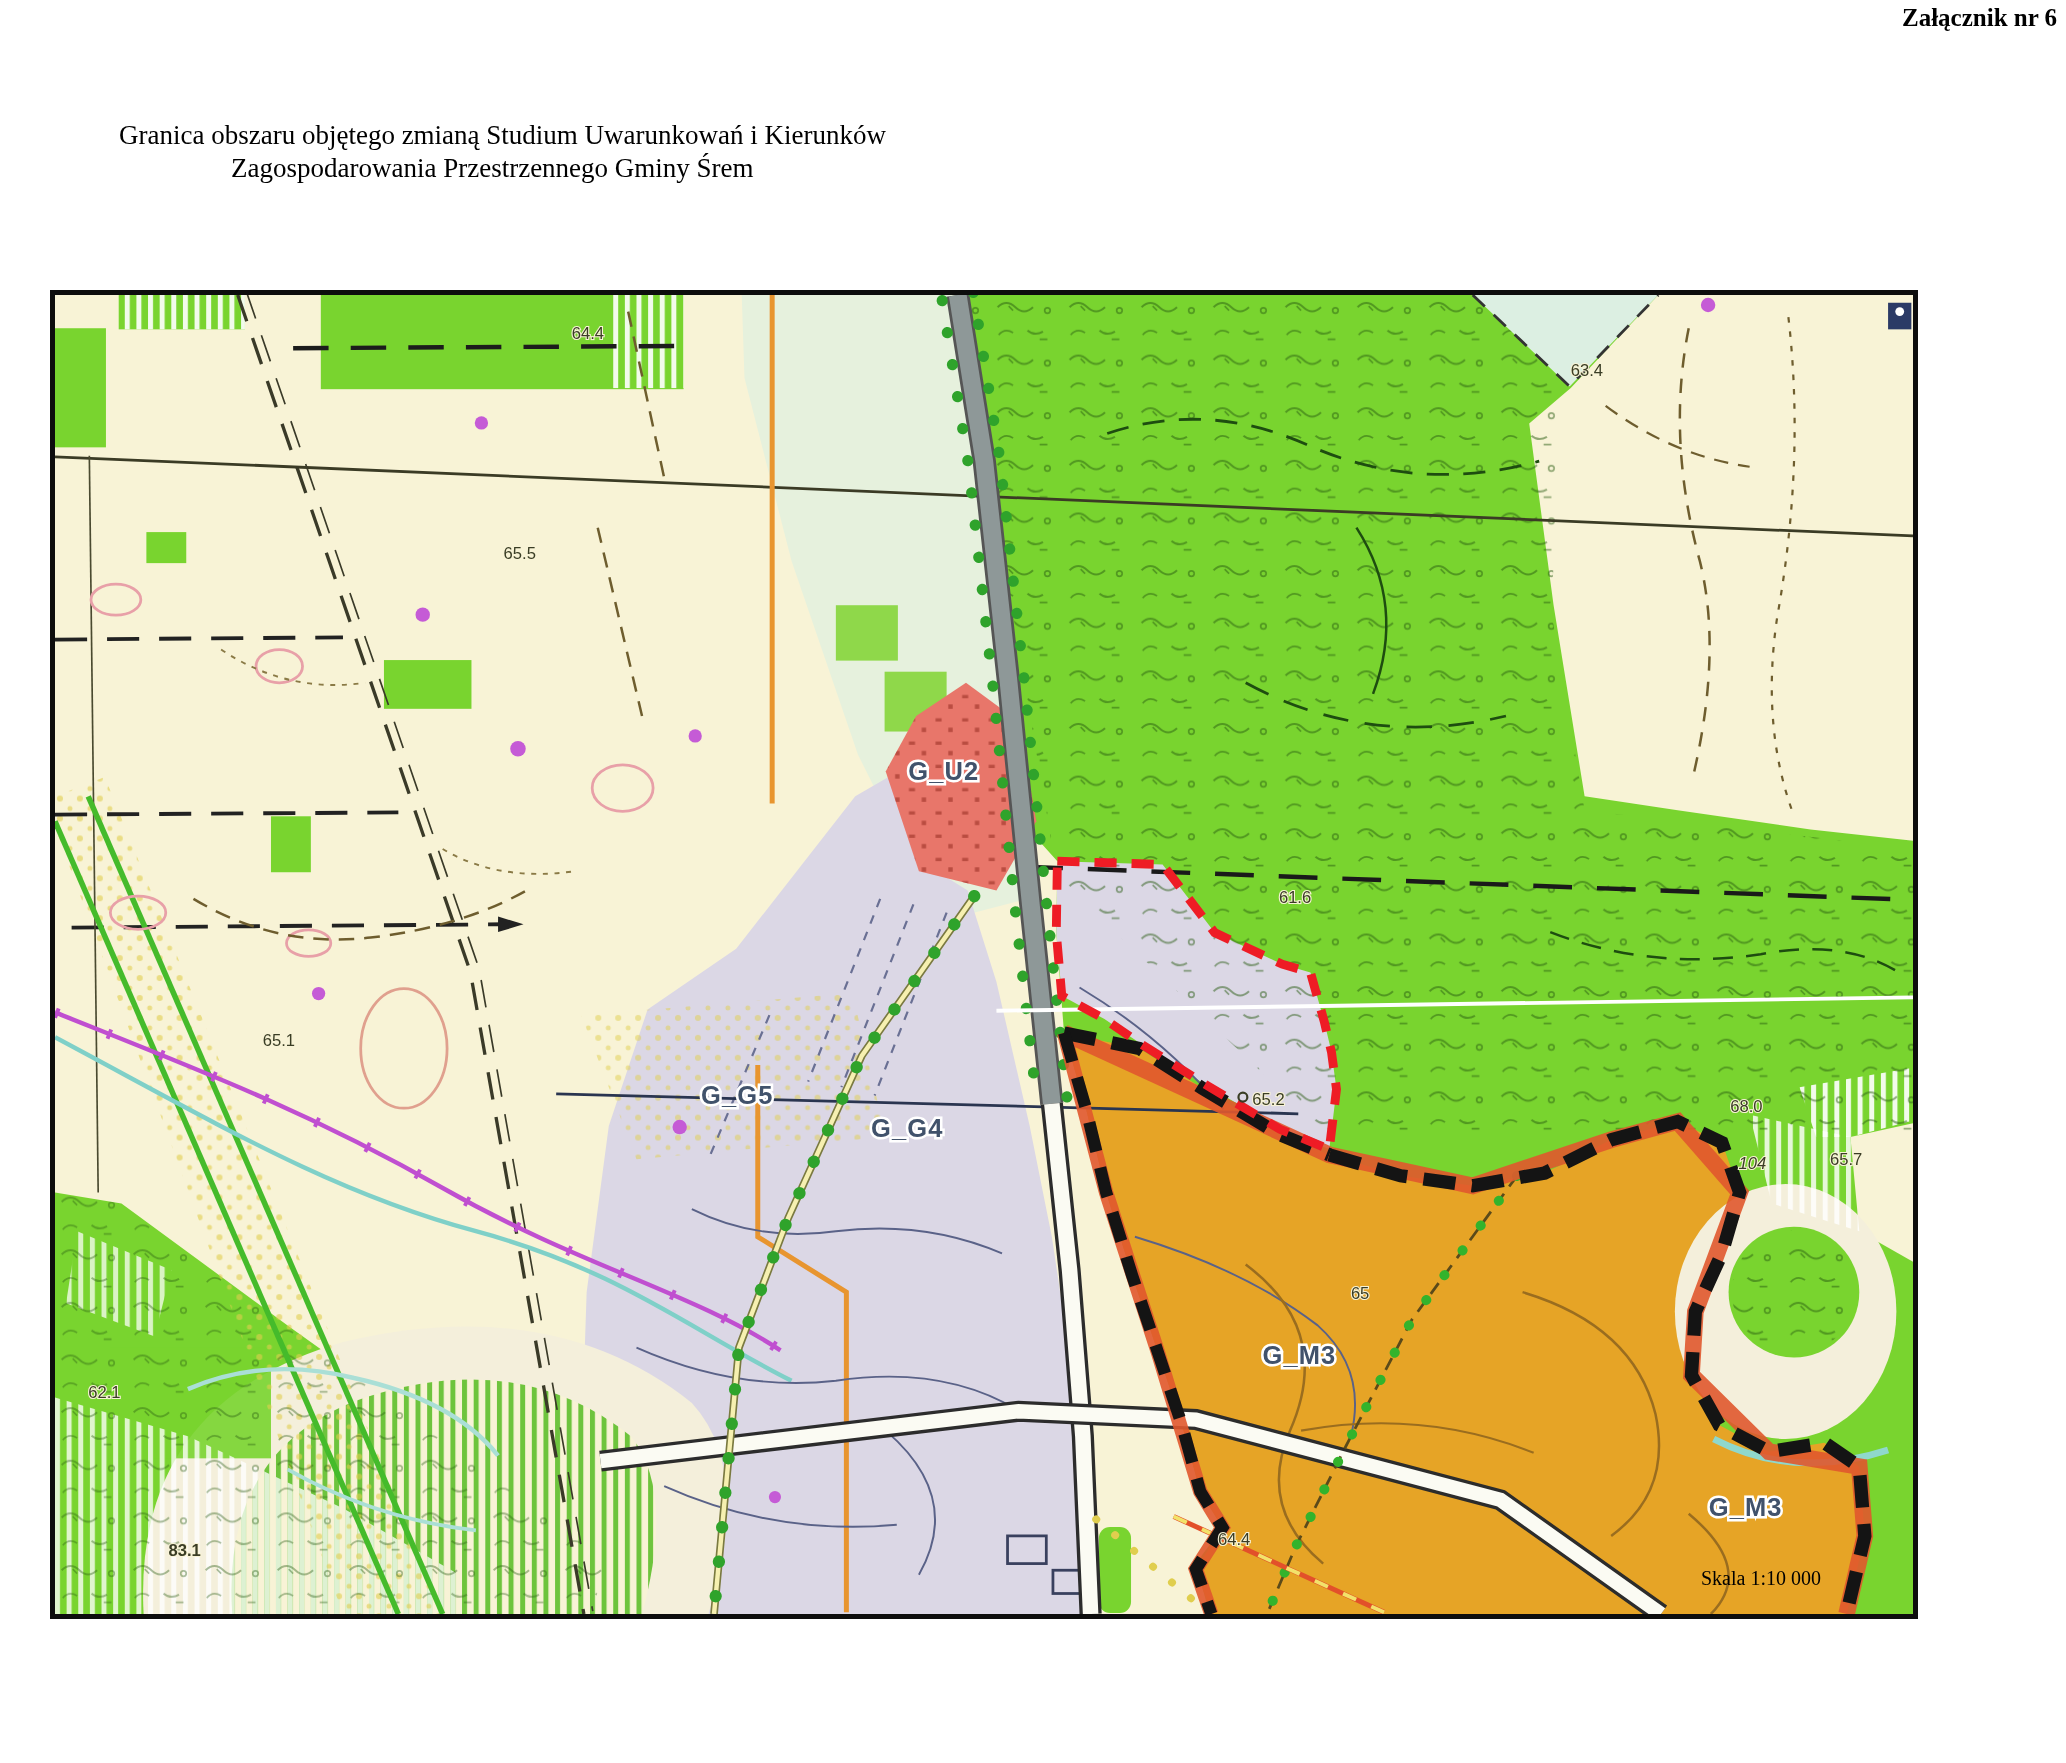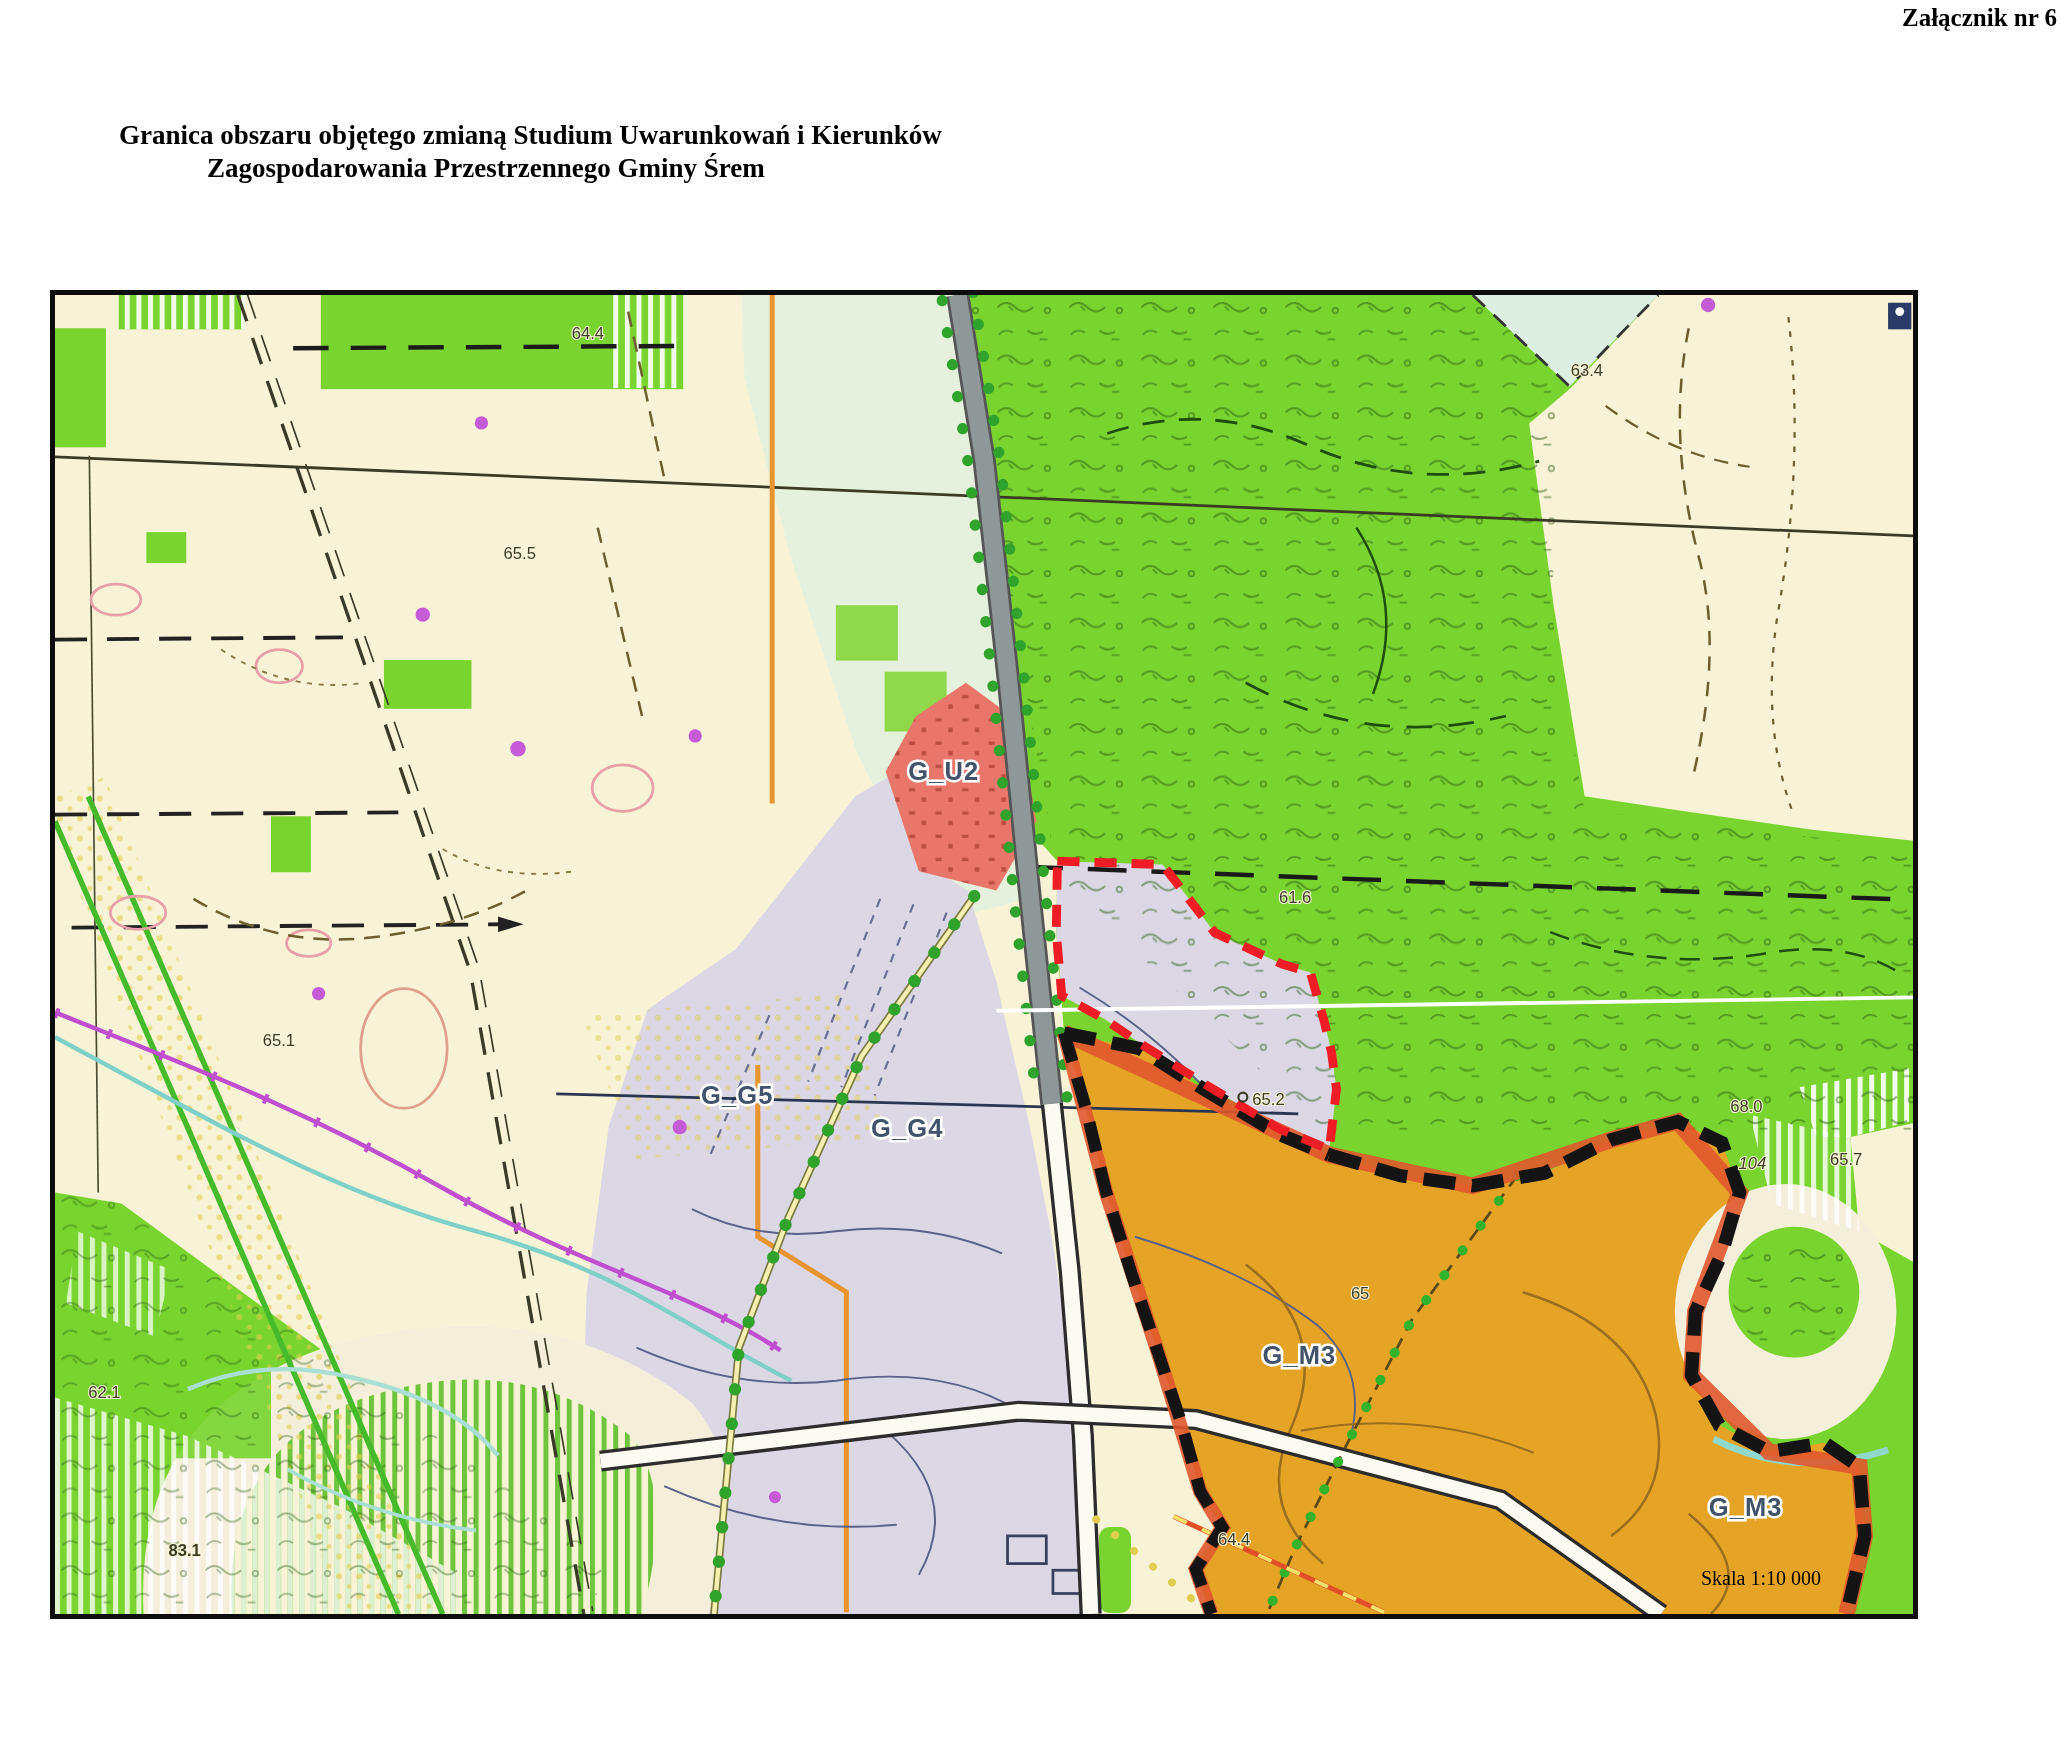--- a/index.html
+++ b/index.html
@@ -1,19 +1,19 @@
 <!DOCTYPE html>
 <html style="font-size:8.9px"><head>
 <meta charset="utf-8">
 <style>
   html,body{margin:0;padding:0;background:#ffffff;}
   body{width:2066px;height:1763px;position:relative;font-family:"Liberation Serif",serif;color:#000;}
   .attachment{position:absolute;top:4.4px;right:8.9px;font-size:25px;font-weight:bold;}
-  .title{position:absolute;left:119px;top:119px;font-size:27px;font-weight:bold;line-height:1.22;}
-  .title .line2{display:block;margin-left:88px;}
+  .title{position:absolute;left:119px;top:119px;font-size:27px;font-weight:normal;line-height:1.22;}
+  .title .line2{display:block;margin-left:112px;}
   .map-frame{position:absolute;left:50px;top:290px;width:1858px;height:1319px;border:5px solid #0d0d0d;box-sizing:content-box;background:#f8f3d6;}
   .map-frame svg{display:block;width:100%;height:100%;}
   .scale{position:absolute;left:1701px;top:1567px;font-size:20px;text-align:right;}
   .legend{position:absolute;left:0;top:1667px;width:1052px;}
   text{font-family:"Liberation Sans",sans-serif;}
   .zone-label{font-size:46px;font-weight:bold;fill:#41526b;stroke:#ffffff;stroke-width:9px;paint-order:stroke;letter-spacing:2px;}
   .spot{font-size:30px;fill:#3a3d25;stroke:#f8f3d6;stroke-width:4px;paint-order:stroke;}
   .spot.ital{font-style:italic;}
 </style>
 </head>

